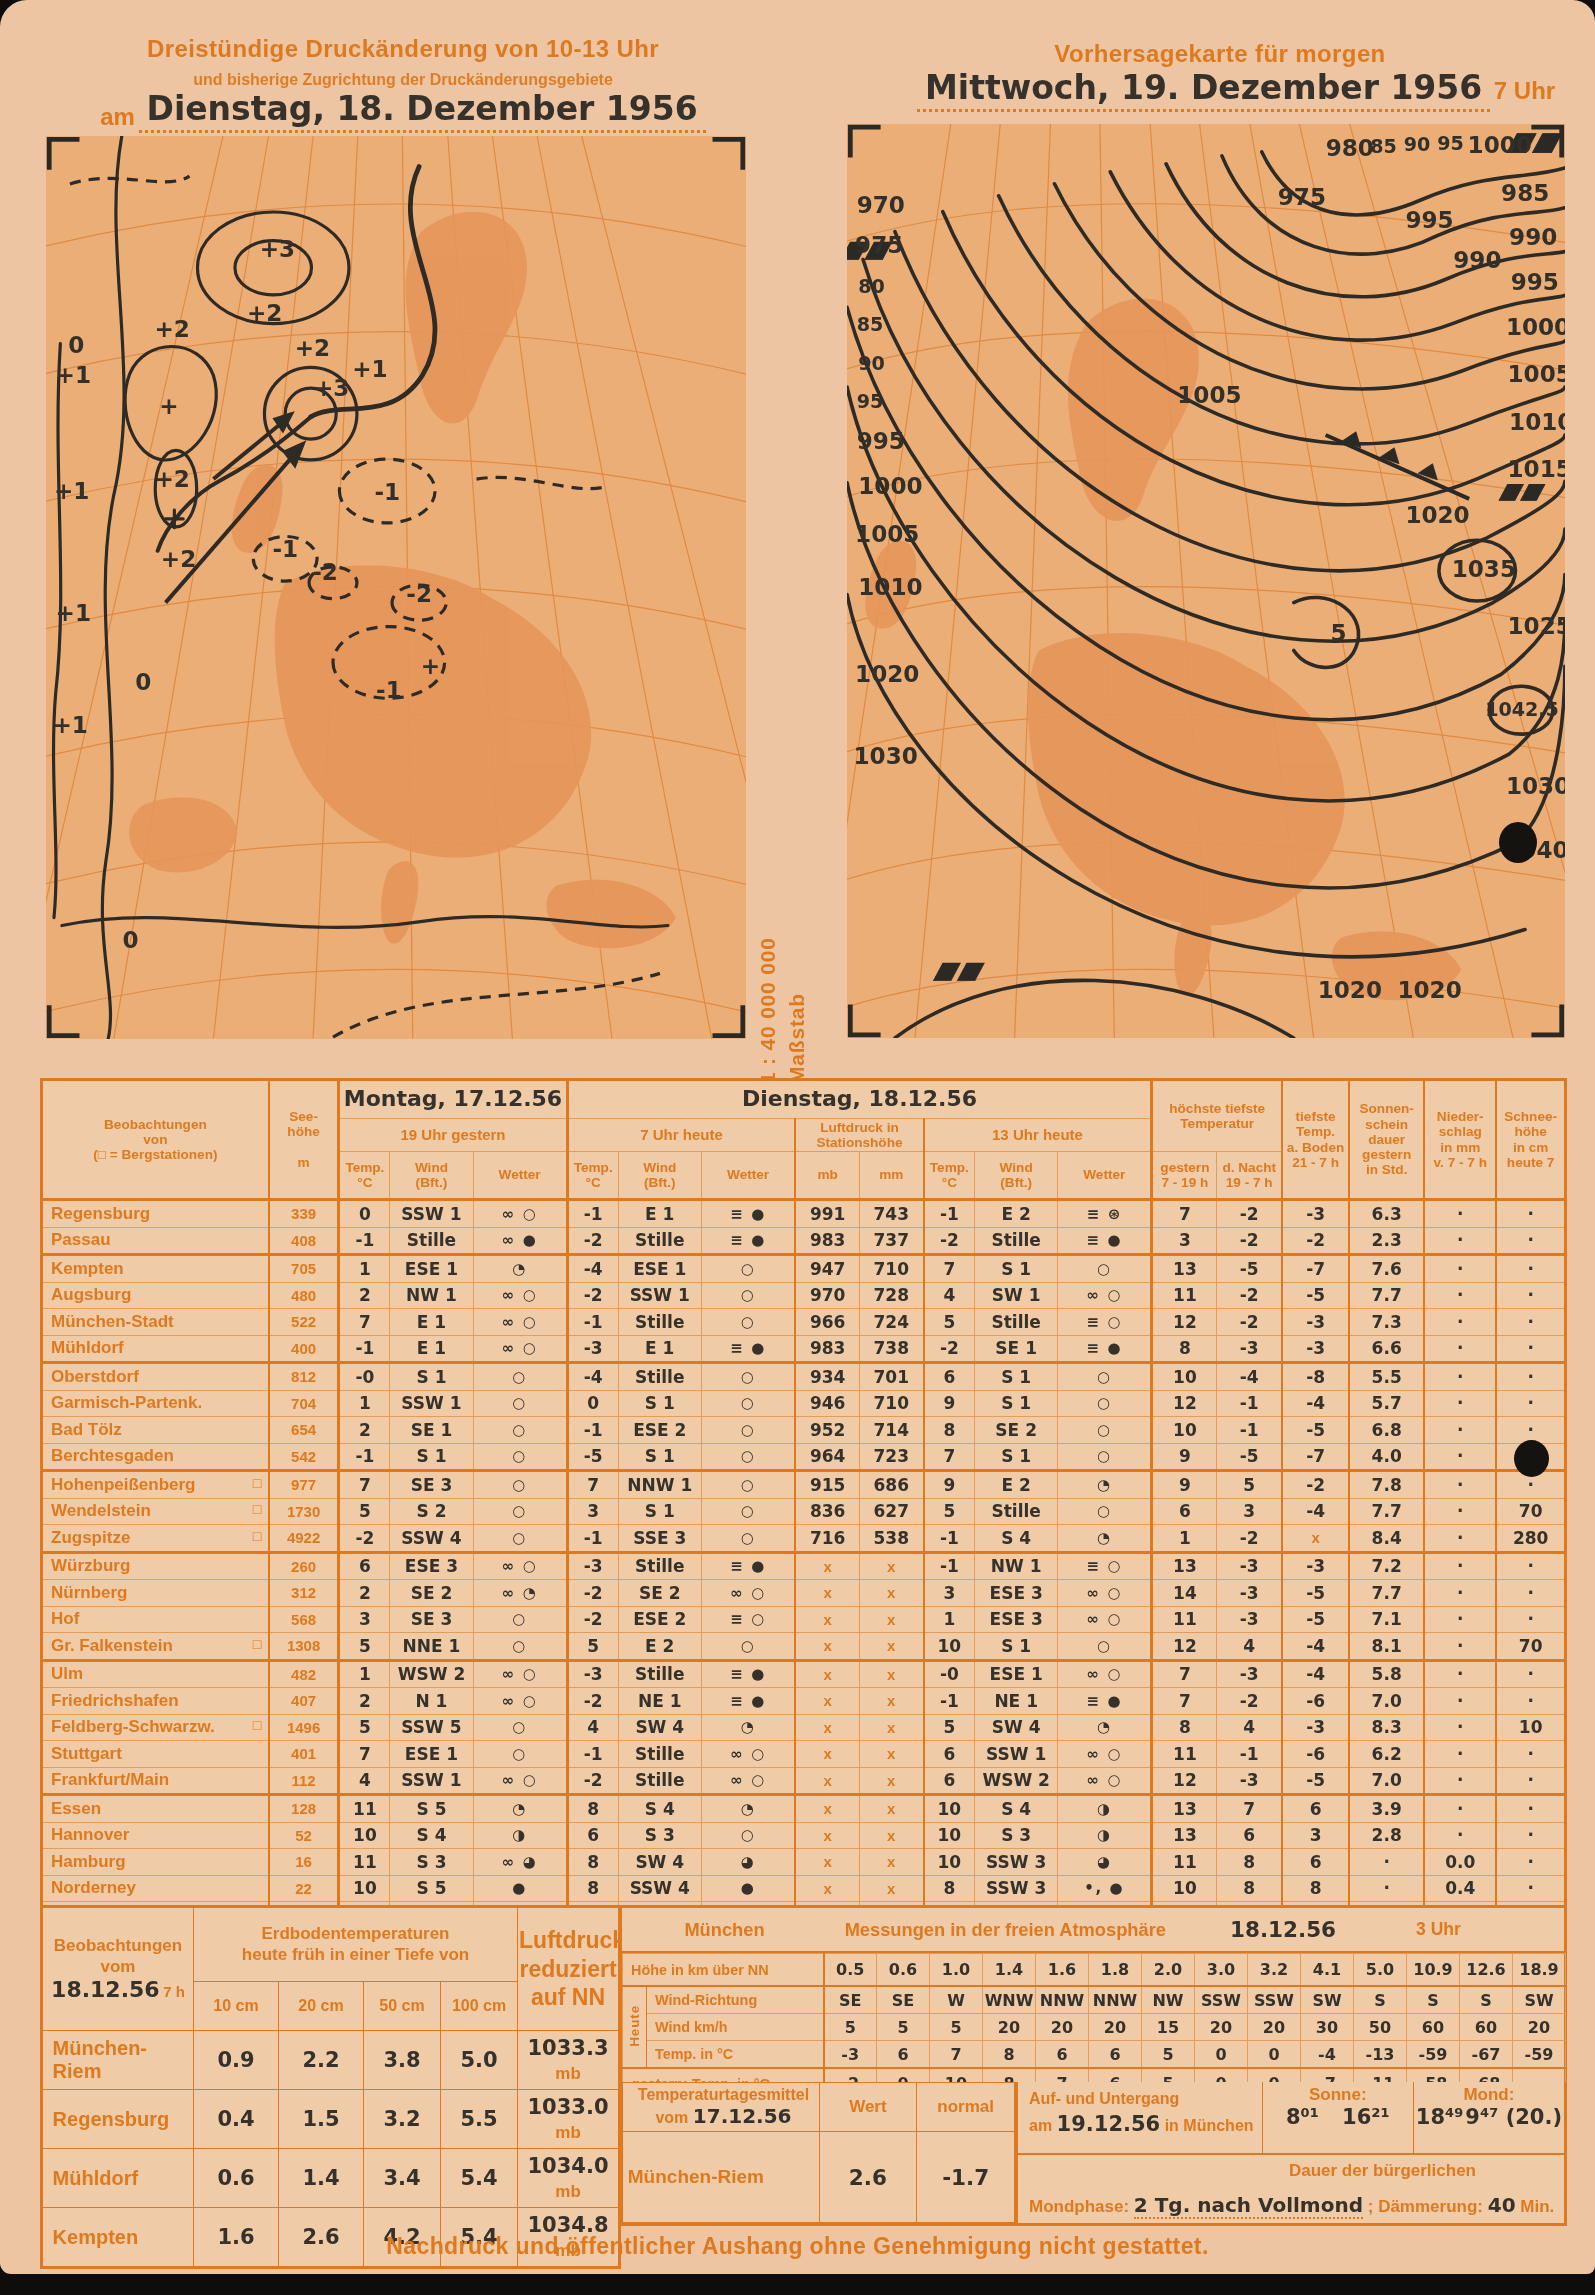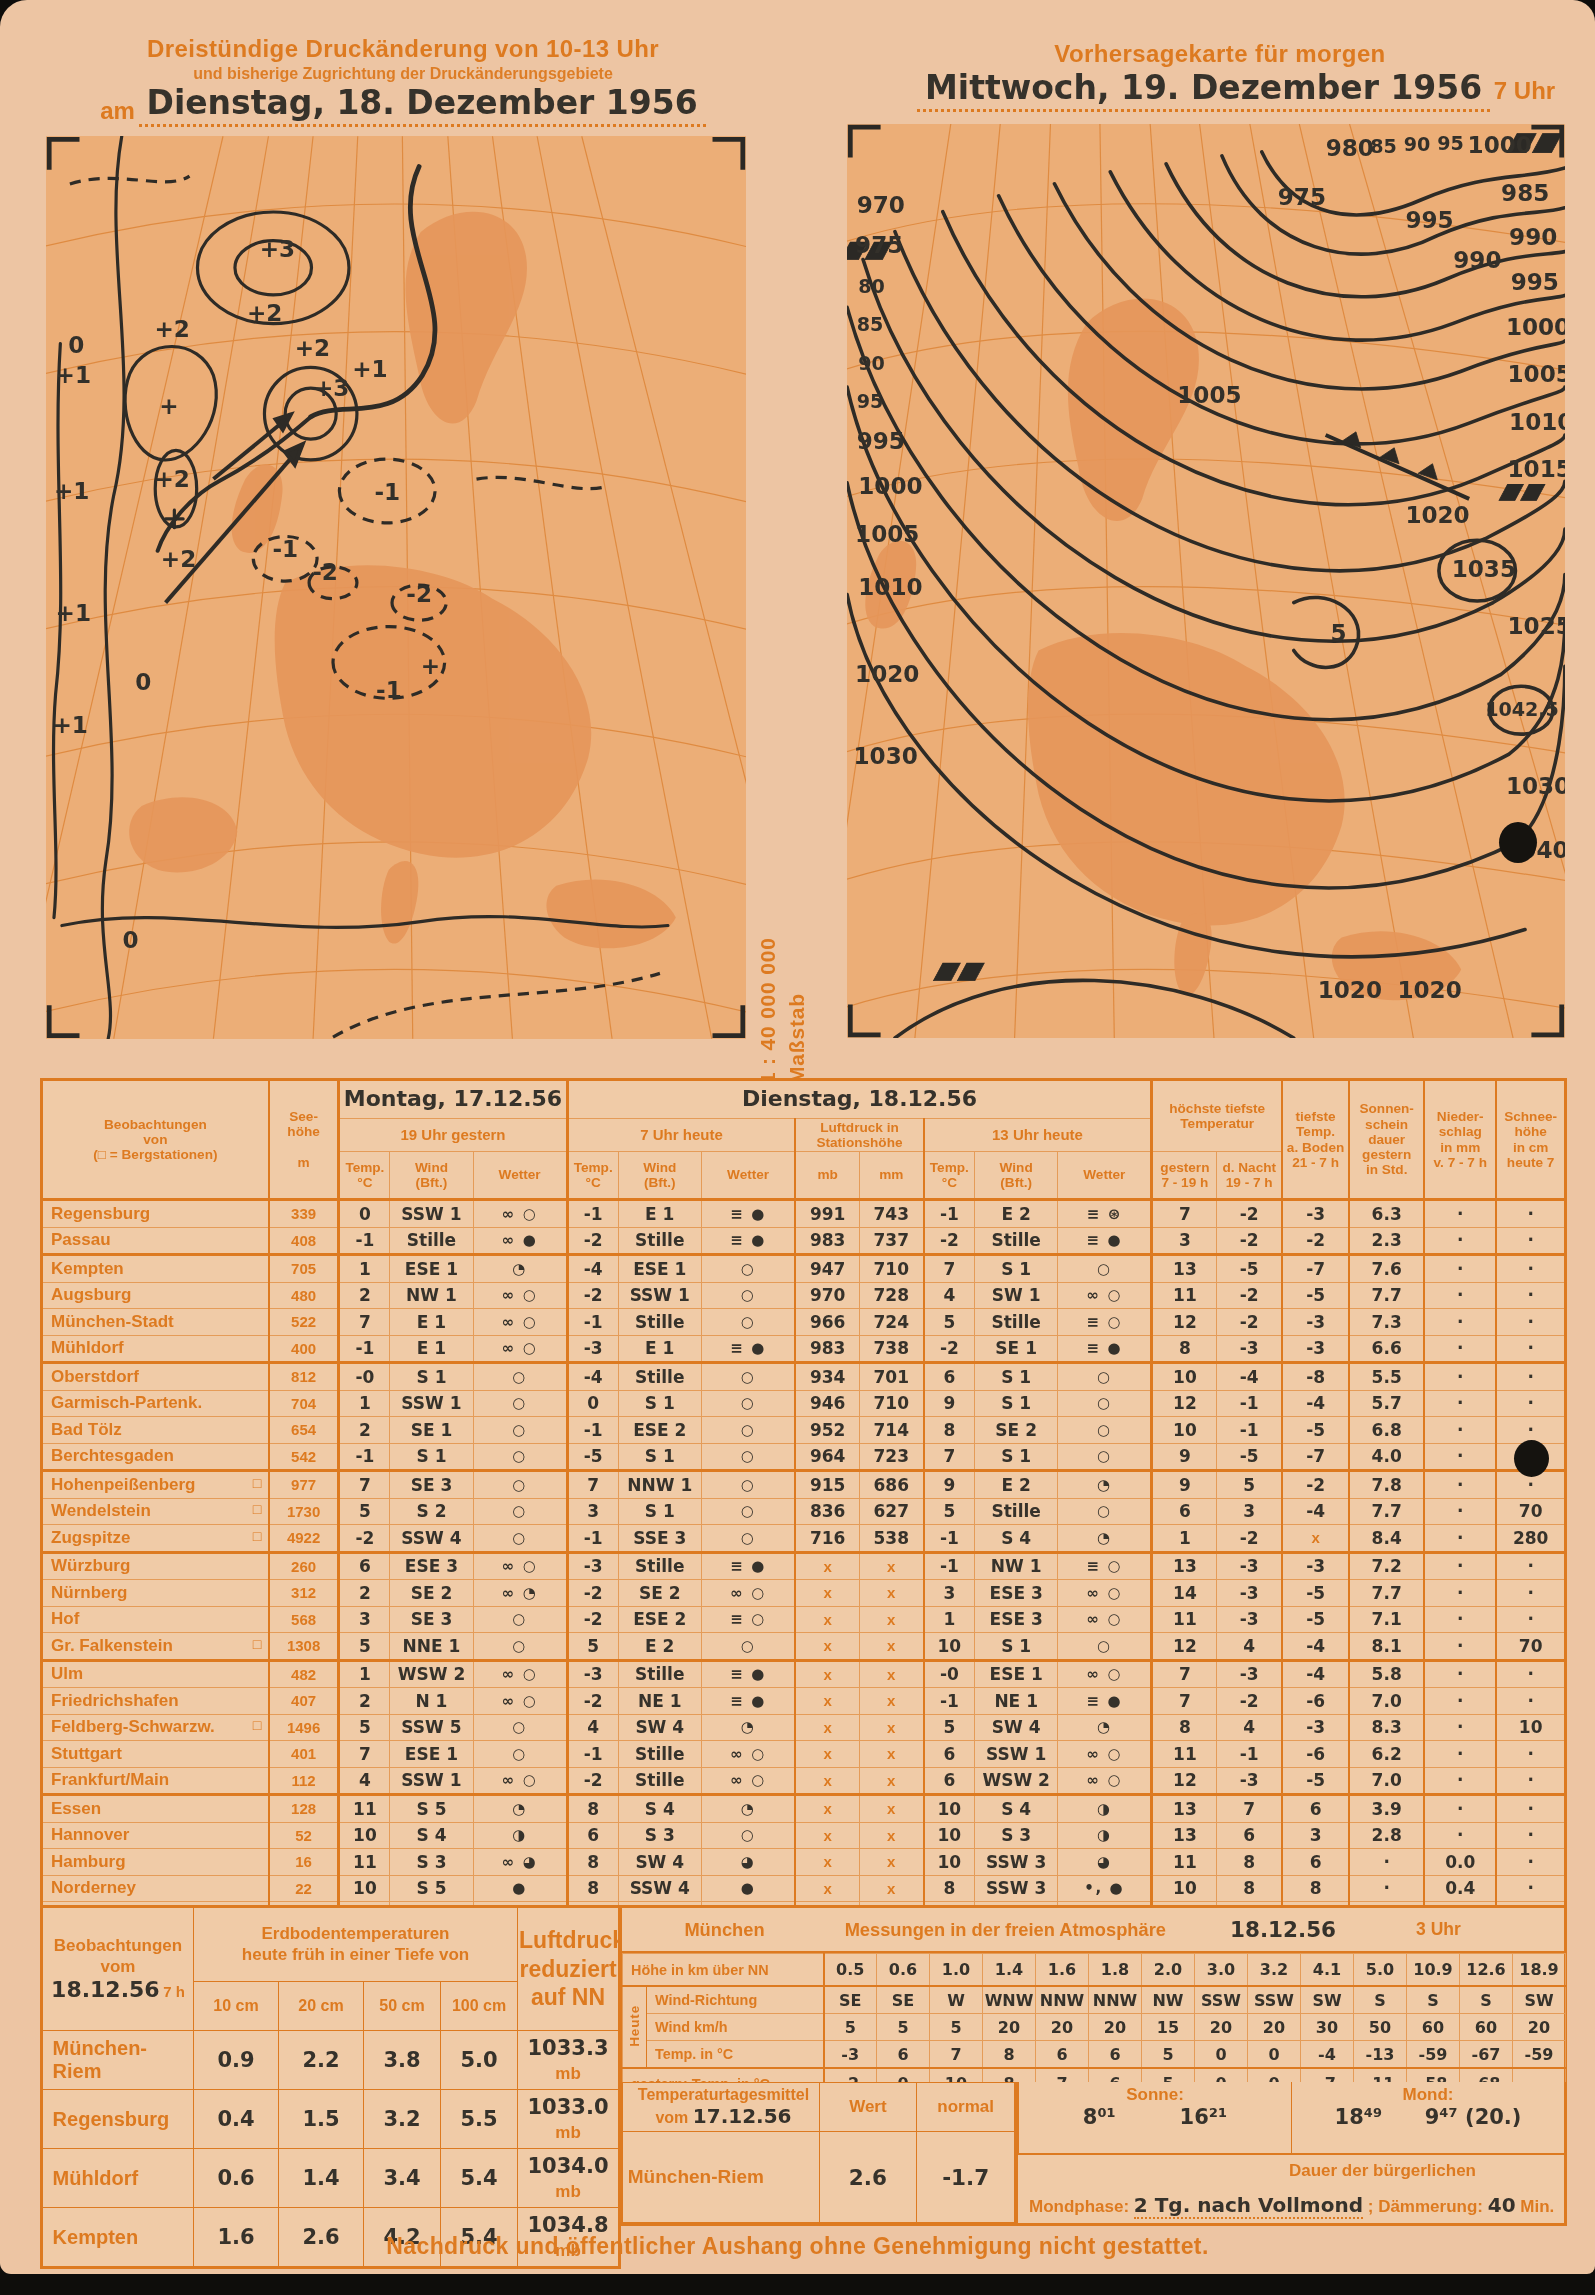--- a/index.html
+++ b/index.html
@@ -7,21 +7,21 @@
         font-family:"Liberation Sans",sans-serif;}
   .paper{position:absolute;left:0;top:0;right:0;bottom:21px;background:#edc5a3;
          border-radius:27px 22px 8px 11px;}
   :root{--or:#dd7a20;--or2:#e8944a;--ink:#35312a;--grid:#e9a05f;--map:#ecae77;}
   .o{color:var(--or);font-family:"Liberation Sans",sans-serif;}
   .hw{color:#36322b;font-family:"DejaVu Sans",sans-serif;font-weight:700;}
   
   .lm-title{position:absolute;left:88px;top:35px;width:630px;text-align:center;}
   .rm-title{position:absolute;left:917px;top:40px;width:606px;text-align:center;}
   .t1{font-size:24px;font-weight:bold;letter-spacing:0.4px;}
-  .t2{font-size:16px;font-weight:bold;margin-top:2px;opacity:.95;}
+  .t2{font-size:16px;font-weight:bold;margin-top:8px;opacity:.95;}
   .t3{margin-top:0px;white-space:nowrap;}
   .am{font-size:24px;font-weight:bold;vertical-align:middle;}
   .hwdate-big{font-size:33px;border-bottom:3.2px dotted var(--or);padding:0 8px 1.6px;}
   .uhr{font-size:24px;font-weight:bold;}
   
   .mapsvg{position:absolute;background:var(--map);}
   #leftmap{left:46px;top:136px;}
   #rightmap{left:847px;top:124px;}
   .mapnum{font:700 29px "DejaVu Sans",sans-serif;fill:#33302a;}
   .mapnum.sm{font-size:24px;}
@@ -1319,20 +1319,26 @@
           <td class="m-st">München-Riem</td>
           <td class="mv hw">2.6</td>
           <td class="mv hw">-1.7</td>
         </tr>
       </tbody>
     </table>
   </div>
 
   <div class="sun-wrap">
     <div class="sun-r1">
+      <div class="s-updown">
+        <span class="o">Auf- und Untergang</span><br>
+        <span class="o">am</span>
+        <span class="hw">19.12.56</span>
+        <span class="o">in München</span>
+      </div>
       <div class="s-col">
         <div class="sh o">Sonne:</div>
         <div class="times">
           <span class="hw">8⁰¹</span>
           <span class="hw">16²¹</span>
         </div>
       </div>
       <div class="s-col">
         <div class="sh o">Mond:</div>
         <div class="times">

